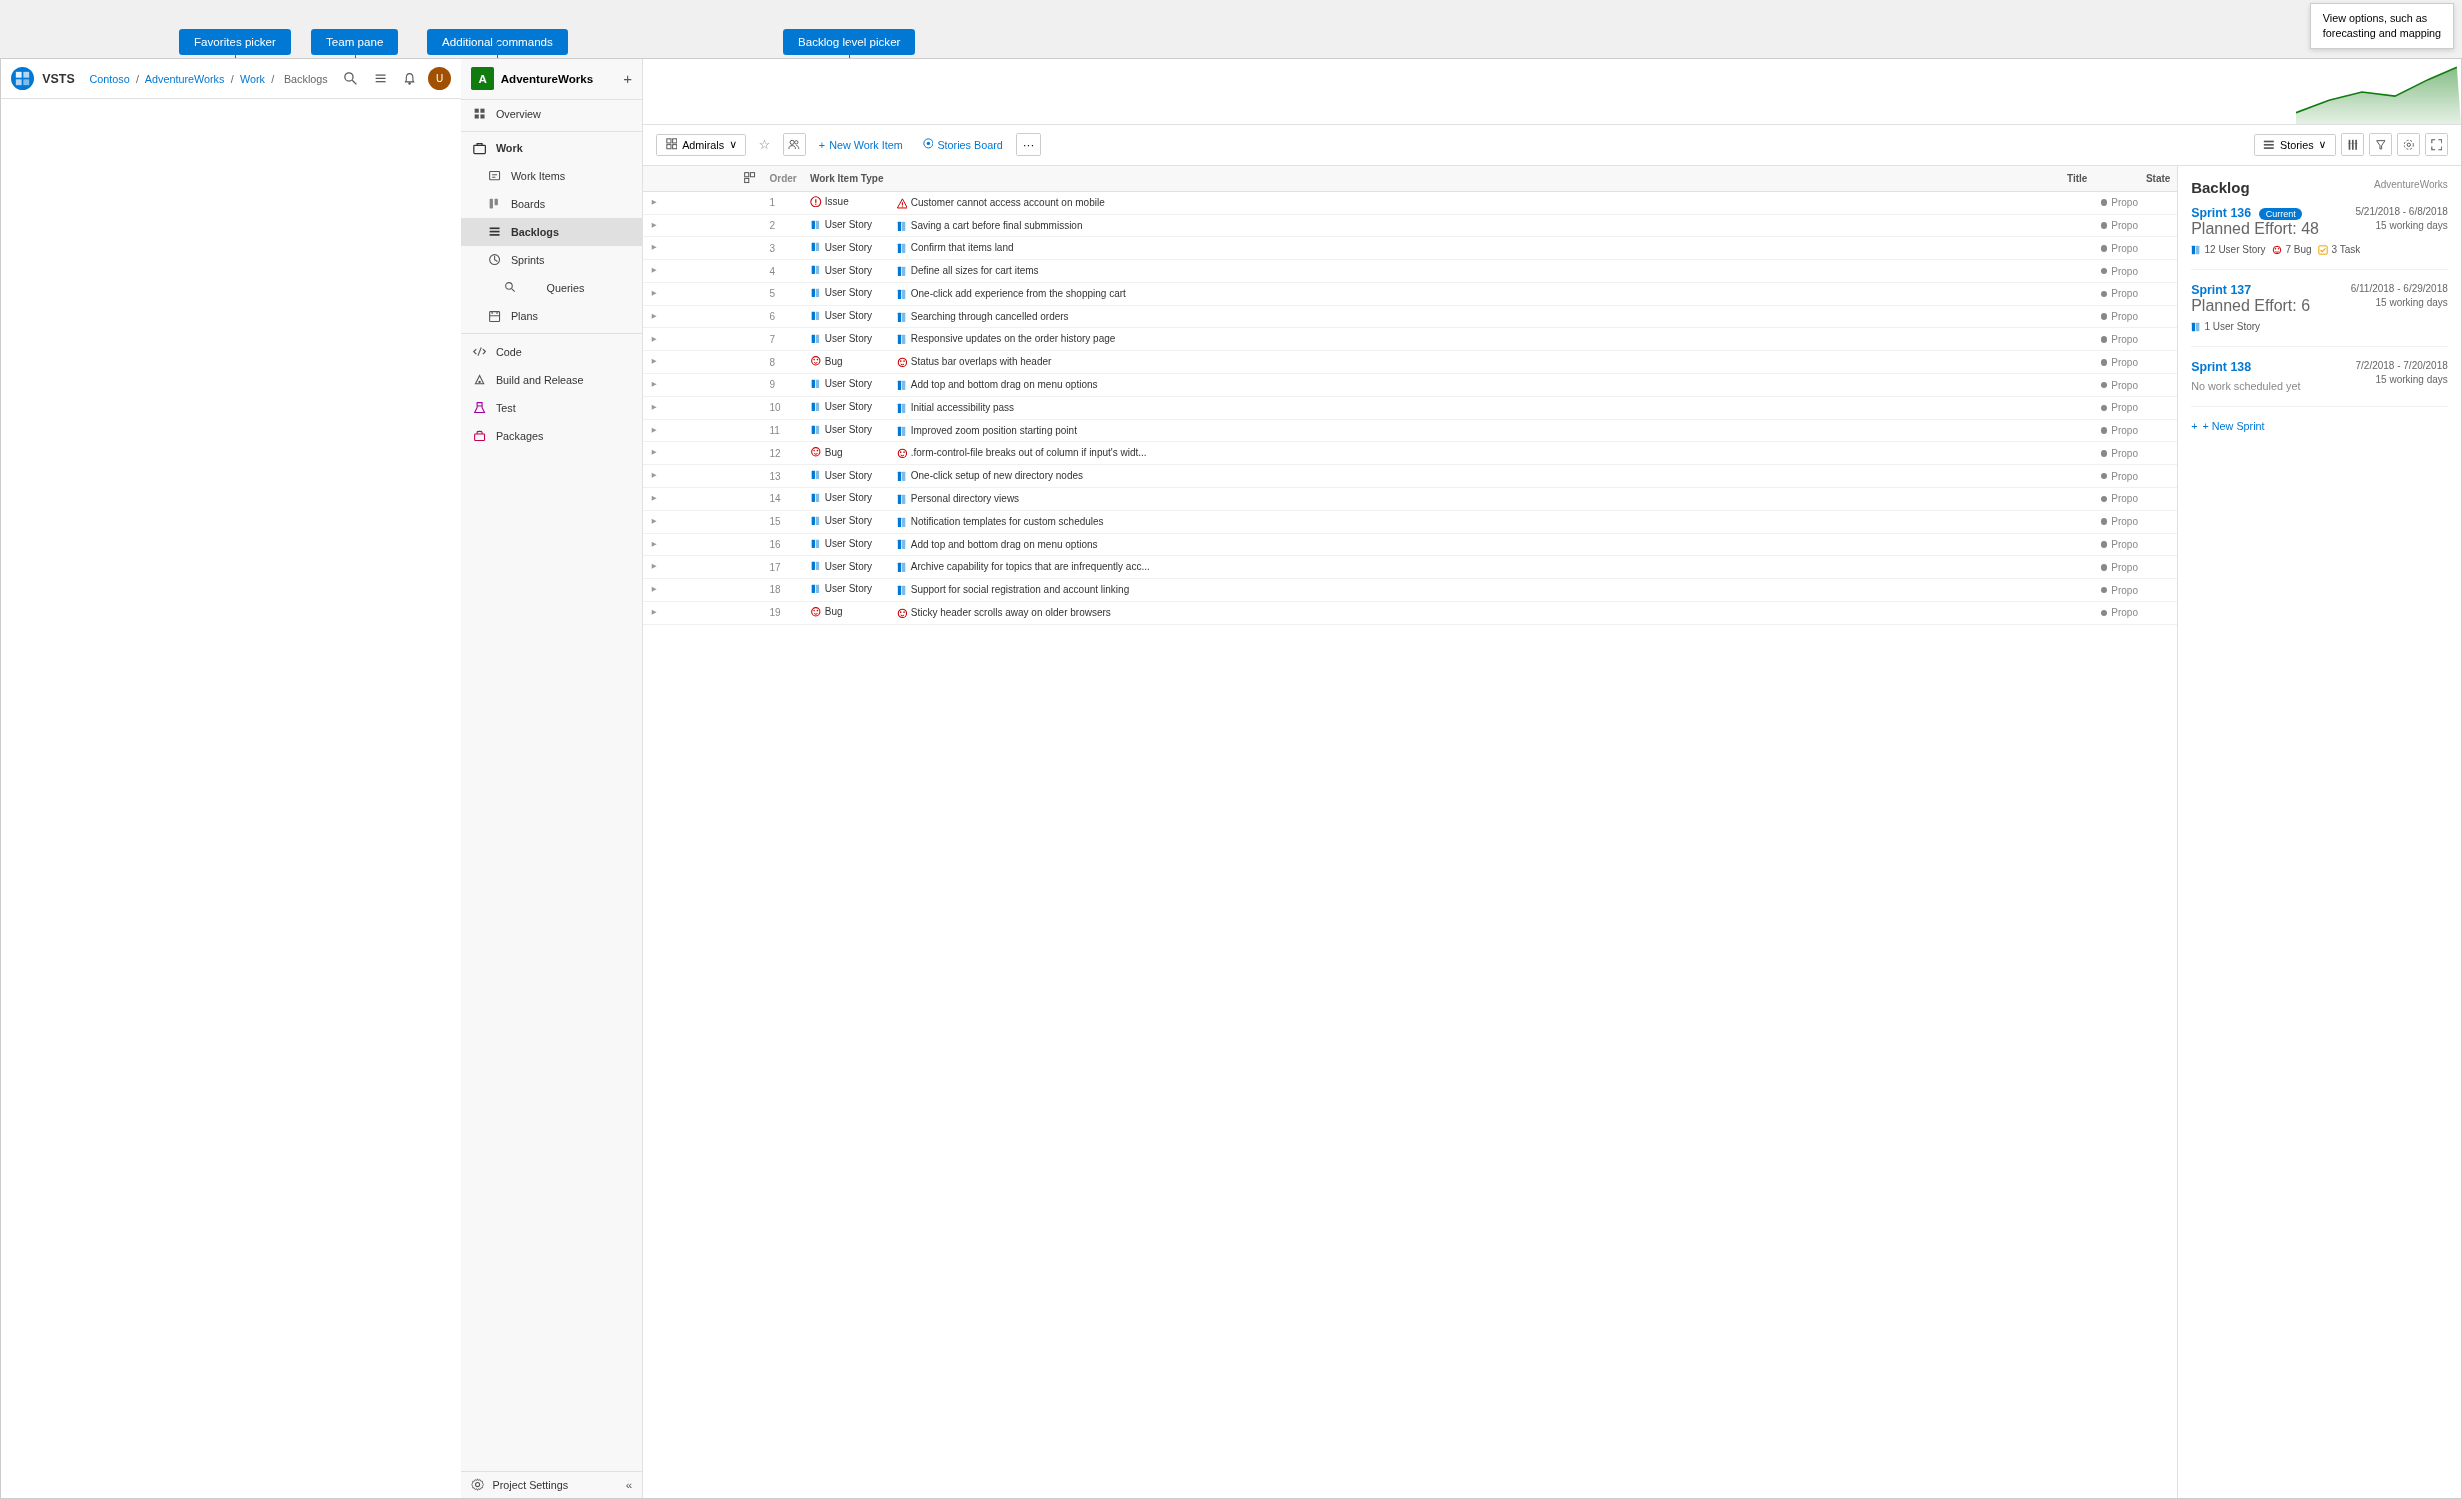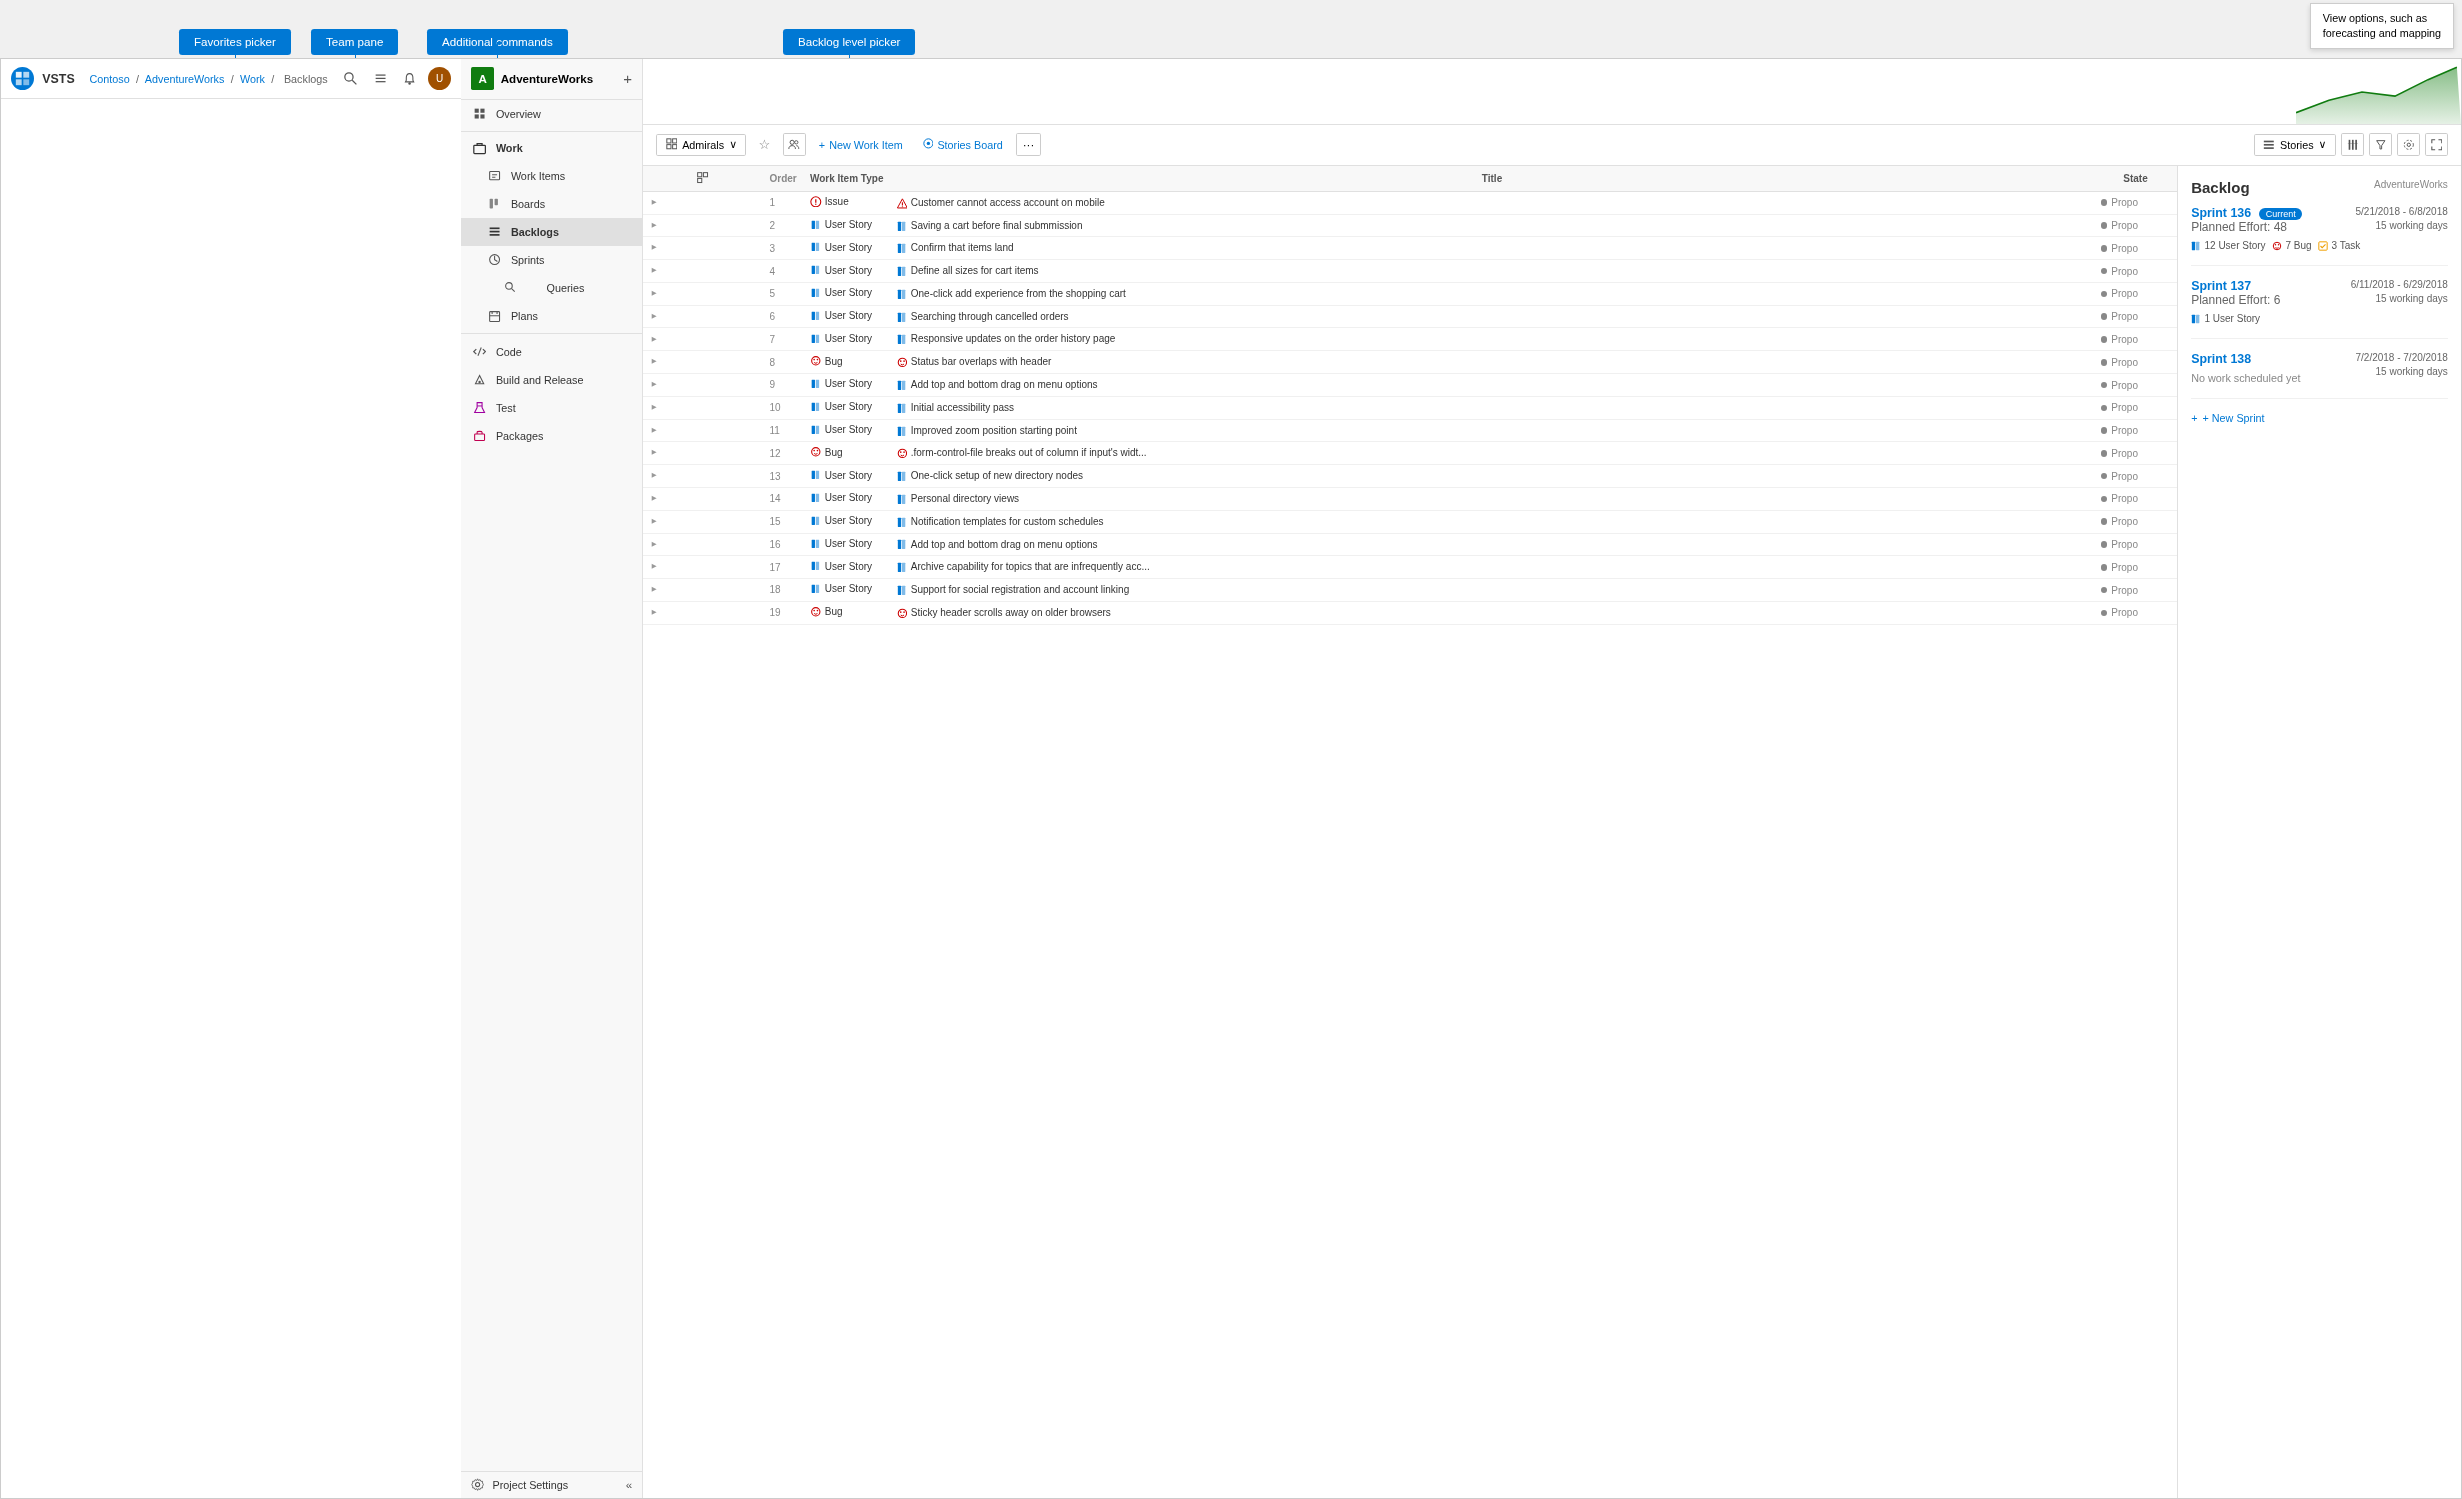--- a/index.html
+++ b/index.html
@@ -265,21 +265,21 @@
       overflow-x: hidden;
     }
     table {
       width: 100%;
       border-collapse: collapse;
     }
     thead th {
       background: #f8f8f8;
       border-bottom: 1.7px solid #e0e0e0;
       padding: 5px 6.6px;
-      text-align: center;
+      text-align: right;
       font-size: 10px;
       font-weight: 600;
       color: #555;
       white-space: nowrap;
     }
     tbody tr {
       border-bottom: 0.8px solid #f0f0f0;
     }
     td {
       padding: 4.1px 6.6px;
@@ -347,21 +347,21 @@
       padding: 0.8px 6.6px;
       border-radius: 8.3px;
       margin-left: 5px;
     }
     .sprint-dates {
       font-size: 10px;
       color: #666;
       float: right;
     }
     .sprint-effort {
-      font-size: 12px;
+      font-size: 16px;
       color: #666;
       margin-top: 1.7px;
     }
     .sprint-days {
       font-size: 10px;
       color: #666;
       float: right;
     }
     .sprint-tags {
       display: flex;

